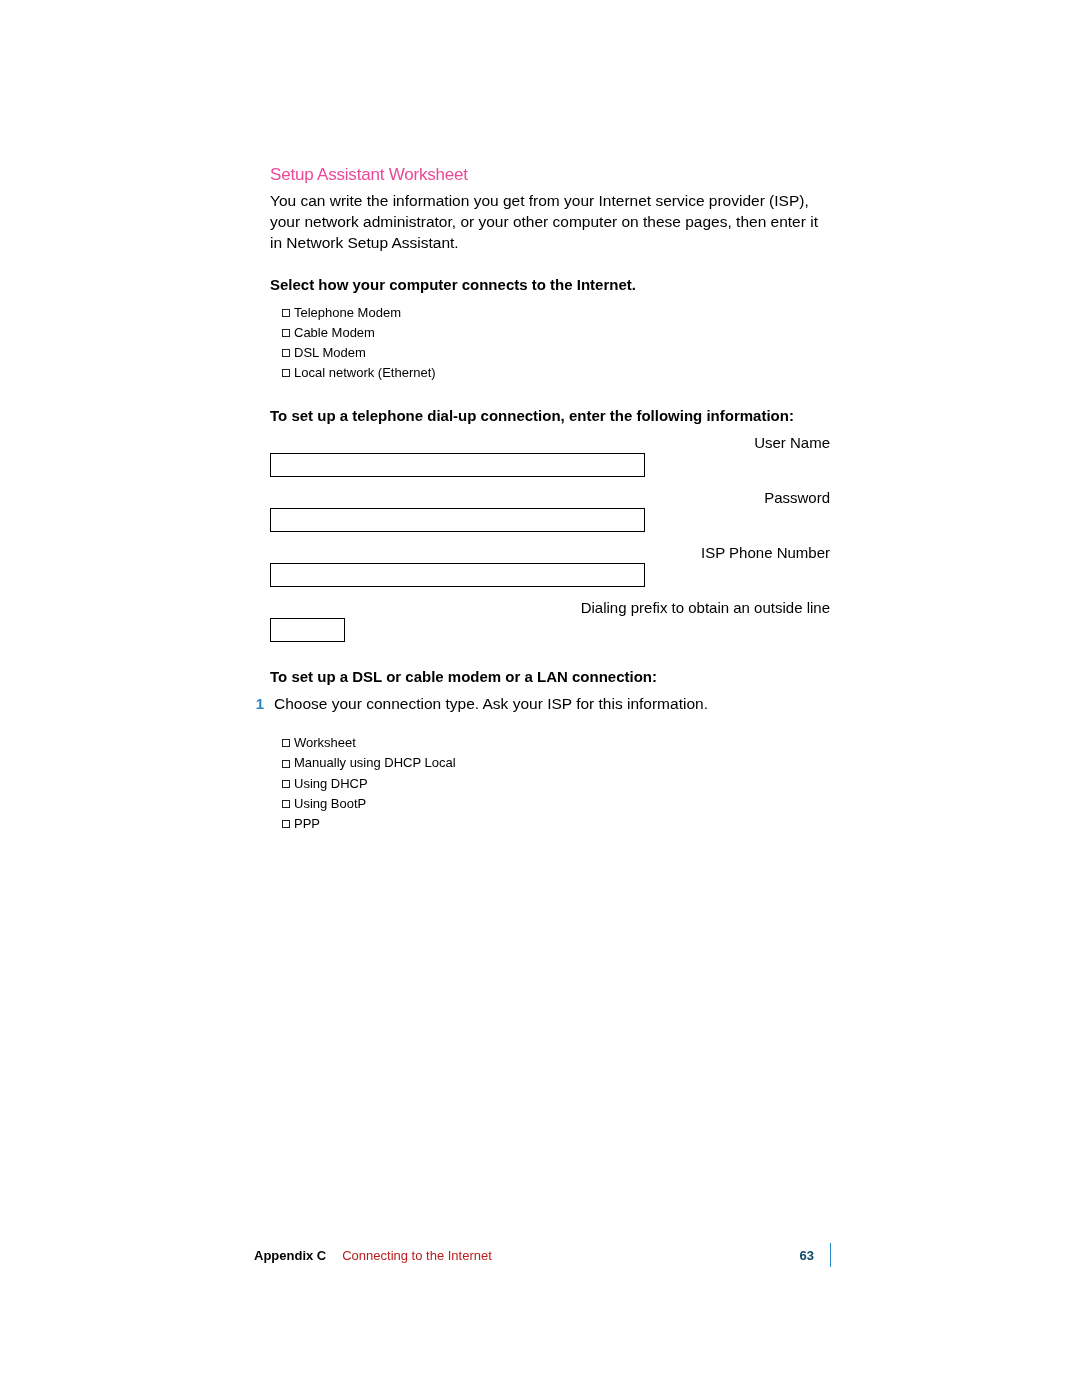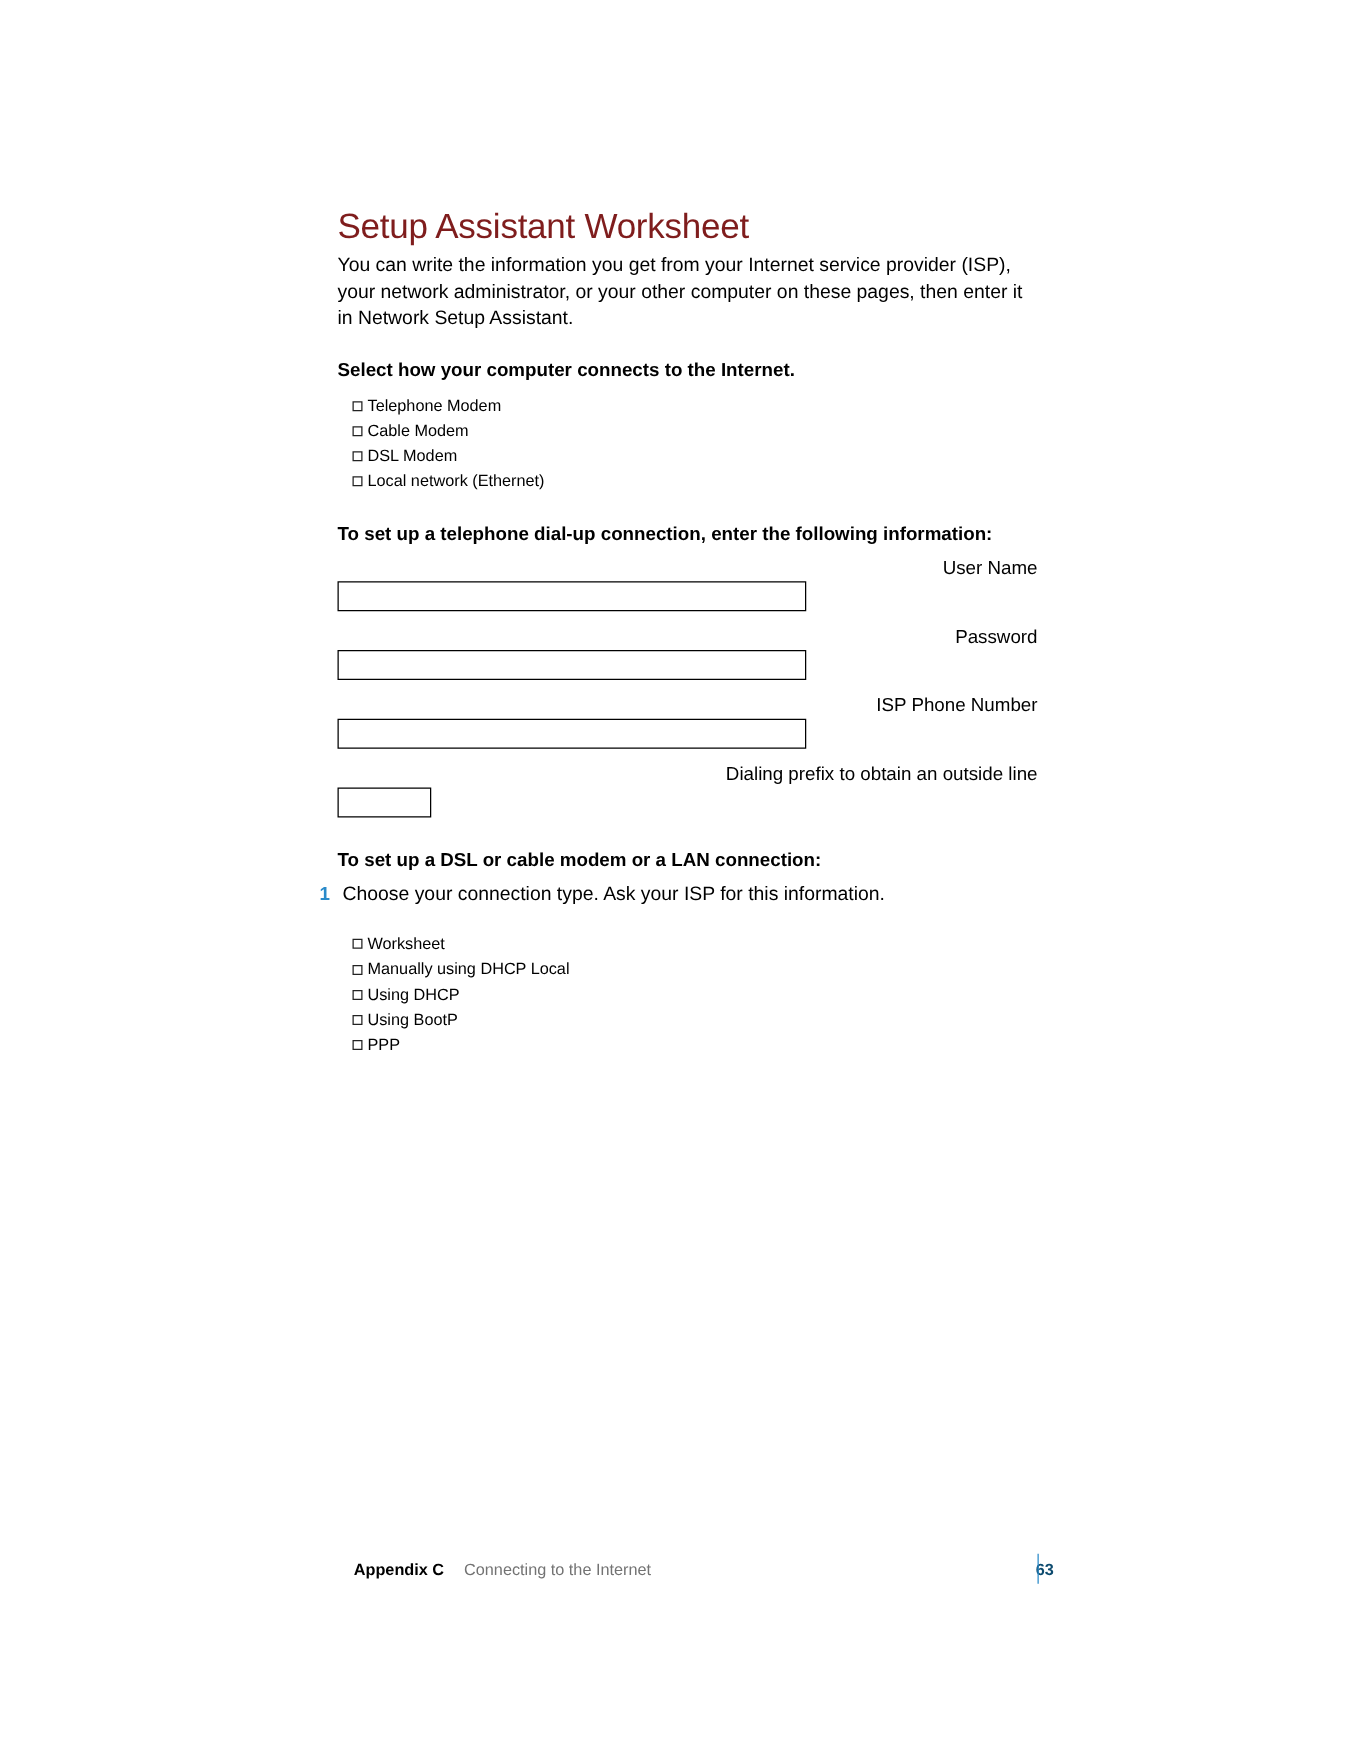--- a/index.html
+++ b/index.html
@@ -11,22 +11,22 @@
       height: 1397px;
       position: relative;
     }
     .page {
       position: absolute;
       left: 270px;
       top: 165px;
       width: 560px;
     }
     .title {
-      color: #7f1d1d;
-      font-size: 28px;
+      color: #ec4899;
+      font-size: 17px;
       font-weight: 400;
       margin-bottom: 6px;
       letter-spacing: -0.2px;
     }
     .intro {
       font-size: 15.5px;
       line-height: 1.35;
       margin-bottom: 22px;
     }
     .section-heading {
@@ -83,28 +83,28 @@
       margin-left: -18px;
       width: 12px;
       text-align: right;
     }
     .step-text {
       font-size: 15.5px;
     }
     .footer {
       position: absolute;
       top: 1248px;
-      left: 283px;
+      left: 254px;
       width: 560px;
       display: flex;
       align-items: center;
       font-size: 13px;
     }
     .footer-appendix { font-weight: 700; }
-    .footer-chapter { color: #737373; margin-left: 16px; }
+    .footer-chapter { color: #b91c1c; margin-left: 16px; }
     .footer-pagenum { color: #0c4a6e; font-weight: 700; margin-left: auto; }
     .footer-rule {
       position: absolute;
       top: 1243px;
       right: 249px;
       width: 1.5px;
       height: 24px;
       background: #2a8ac9;
     }
   </style>

